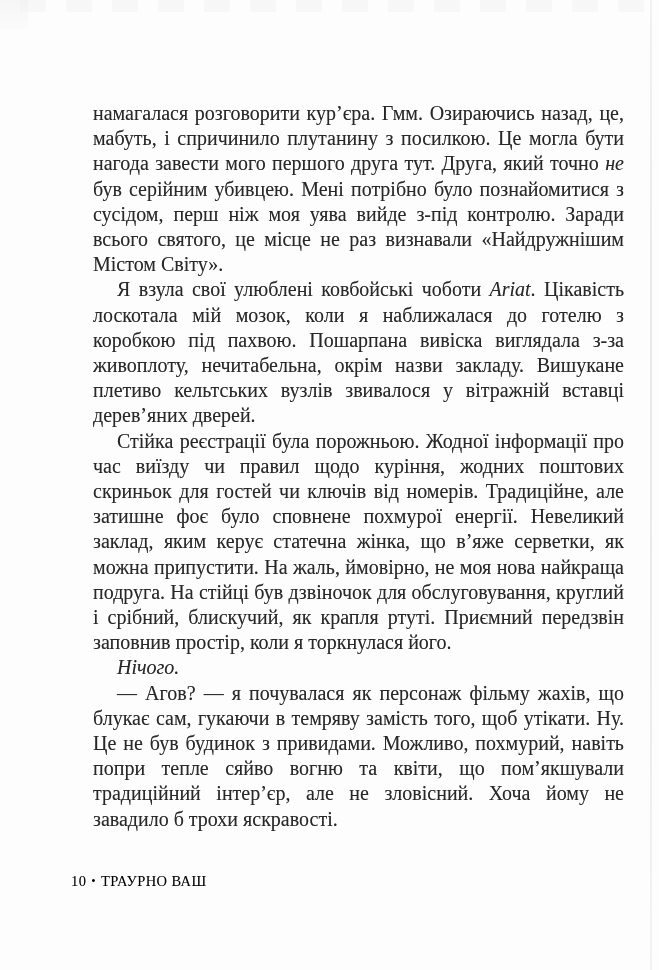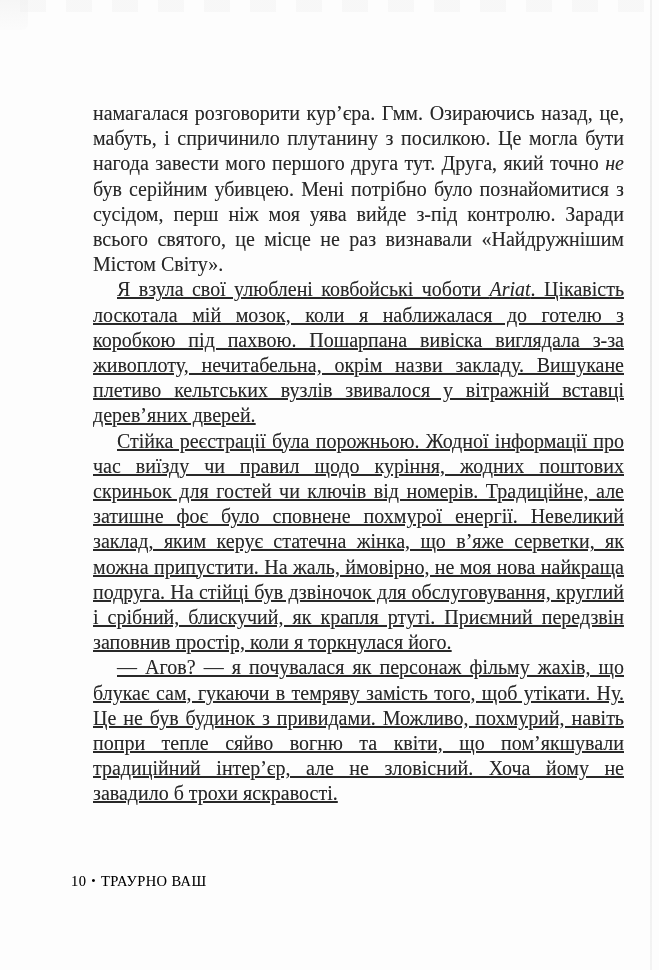--- a/index.html
+++ b/index.html
@@ -38,21 +38,21 @@
     position: absolute;
     left: 93px; top: 101px;
     width: 531px;
     font-size: 20px;
     line-height: 25.2px;
     color: #282828;
     text-align: justify;
     text-shadow: 0 0 0.6px rgba(40,40,40,0.35);
   }
   .para { margin: 0; padding: 0; }
-  .para.indent { text-indent: 24px; text-decoration: underline; }
+  .para.indent { text-indent: 24px; }
   .it { font-style: italic; }
   .footer {
     position: absolute;
     left: 71px; top: 873px;
     font-size: 14.5px;
     color: #333333;
     letter-spacing: 0.4px;
     text-shadow: 0 0 0.5px rgba(50,50,50,0.3);
     white-space: nowrap;
   }
@@ -63,19 +63,20 @@
 
 <div class="page" style="background: rgb(253, 253, 253);">
   <div class="top-artifacts"></div>
   <div class="corner-mark"></div>
   <div class="edge-line"></div>
 
   <div class="text-block" style="color: rgb(40, 40, 40);">
       <p class="para"><span>намагалася розговорити кур’єра. Гмм. Озираючись на­зад, це, мабуть, і спричинило плутанину з посилкою. Це могла бути нагода завести мого першого друга тут. Друга, який точно </span><span class="it">не</span><span> був серійним убивцею. Мені потрібно було познайомитися з сусідом, перш ніж моя уява вийде з-під контролю. Заради всього святого, це місце не раз визнавали «Найдружнішим Містом Світу».</span></p>
       <p class="para indent"><span>Я взула свої улюблені ковбойські чоботи </span><span class="it">Ariat</span><span>. Ціка­вість лоскотала мій мозок, коли я наближалася до готелю з коробкою під пахвою. Пошарпана вивіска виглядала з-за живоплоту, нечитабельна, окрім назви закладу. Ви­шукане плетиво кельтських вузлів звивалося у вітражній вставці дерев’яних дверей.</span></p>
       <p class="para indent"><span>Стійка реєстрації була порожньою. Жодної інфор­мації про час виїзду чи правил щодо куріння, жодних поштових скриньок для гостей чи ключів від номерів. Традиційне, але затишне фоє було сповнене похмурої енергії. Невеликий заклад, яким керує статечна жінка, що в’яже серветки, як можна припустити. На жаль, ймовірно, не моя нова найкраща подруга. На стійці був дзвіночок для обслуговування, круглий і срібний, блискучий, як крапля ртуті. Приємний передзвін заповнив простір, коли я торкнулася його.</span></p>
+      <p class="para indent"><span class="it">Нічого.</span></p>
       <p class="para indent"><span>— Агов? — я почувалася як персонаж фільму жахів, що блукає сам, гукаючи в темряву замість того, щоб утікати. Ну. Це не був будинок з привидами. Можливо, похмурий, навіть попри тепле сяйво вогню та квіти, що пом’якшували традиційний інтер’єр, але не зловісний. Хоча йому не завадило б трохи яскравості.</span></p>
     </div>
 
   <div class="footer" style="color: #000000;">
     <span>10</span><span class="sep">•</span><span>ТРАУРНО ВАШ</span>
   </div>
 </div>
 
 </body></html>

